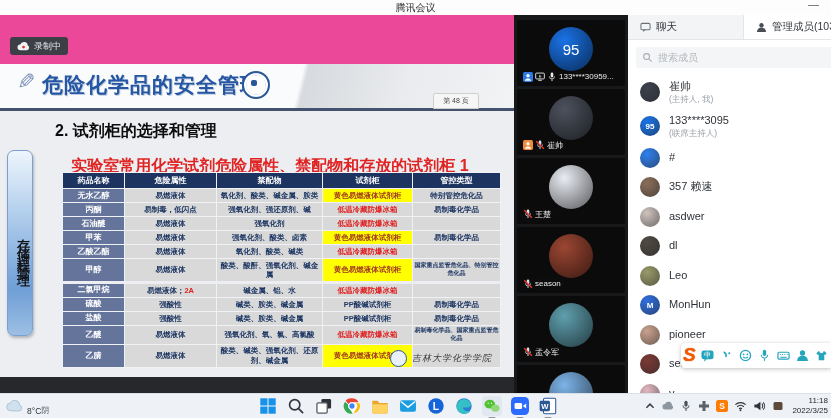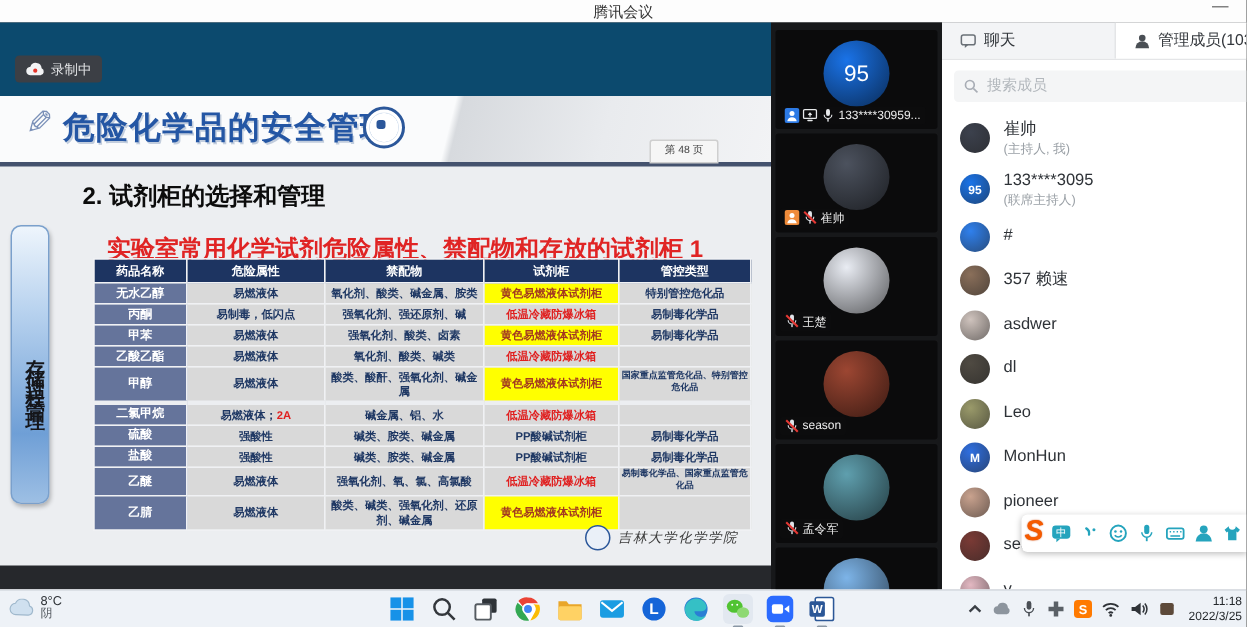--- a/index.html
+++ b/index.html
@@ -7,21 +7,21 @@
     font-family:"Liberation Sans","DejaVu Sans",sans-serif;cursor:default;}
   svg{display:block;width:100%;height:100%;}
 
   
   .titlebar{position:absolute;left:0;top:0;width:831px;height:15px;background:#fdfdfd;border-bottom:1px solid #ececec;}
   .titlebar .title{position:absolute;left:0;right:0;top:1px;text-align:center;font-size:10px;color:#333;}
   .titlebar .min{position:absolute;right:12px;top:-2px;font-size:11px;color:#555;}
 
   
   .meeting{position:absolute;left:0;top:15px;width:831px;height:378px;background:#26282c;}
-  .share{position:absolute;left:0;top:0;width:514px;height:290px;background:#0c4a6e;}
+  .share{position:absolute;left:0;top:0;width:514px;height:290px;background:#ec4899;}
   .rec{position:absolute;left:10px;top:22px;height:18px;display:flex;align-items:center;gap:4px;
        background:#3c3f45;border-radius:3px;padding:0 7px;color:#e3e4e6;font-size:9px;}
   .rec .ric{width:13px;height:10px;}
 
   
   .slide{position:absolute;left:0;top:49px;width:514px;height:313px;background:#eceef1;overflow:hidden;}
   .slide-head{position:relative;height:44px;border-bottom:3px solid #44526e;
       background:linear-gradient(104deg,#fafbfc 0%,#fafbfc 58%,#d7dade 59%,#e9ebee 78%,#f2f3f5 100%);}
   .pencil{position:absolute;left:17px;top:5px;font-size:22px;color:#7a90b8;transform:scaleX(-1);}
   .slide-title{position:absolute;left:42px;top:7px;font-size:21px;font-weight:bold;color:#2456a4;
@@ -91,21 +91,21 @@
   .sogou{position:absolute;right:0;bottom:25px;width:150px;height:25px;background:#fff;border-radius:4px 0 0 4px;
       box-shadow:0 1px 4px rgba(0,0,0,.25);display:flex;align-items:center;gap:5px;padding:0 4px 0 2px;box-sizing:border-box;z-index:5;}
   .slogo{font-size:19px;font-weight:900;color:#f55b00;font-style:italic;line-height:1;
       text-shadow:0 0 1px #c23f00;transform:translateY(-1px);}
   .stool{width:13px;height:13px;}
 
   
   .taskbar{position:absolute;left:0;top:393px;width:831px;height:25px;background:#eef2f7;border-top:1px solid #dbe0e6;}
   .weather{position:absolute;left:6px;top:2px;display:flex;align-items:center;gap:4px;}
   .weather .wic{width:17px;height:12px;}
-  .wtxt{display:flex;flex-direction:column;line-height:1.1;}
+  .wtxt{display:flex;flex-direction:row;line-height:1.1;margin-top:11px;}
   .wtemp{font-size:8.5px;color:#2e3237;}
   .wcond{font-size:8px;color:#5a6066;}
   .apps{position:absolute;left:258px;top:2px;display:flex;gap:8px;align-items:center;height:20px;}
   .app{position:relative;width:18px;height:18px;padding:1px;}
   .app.boxed{background:#e2e8f0;border-radius:4px;}
   .app.active::after{content:'';position:absolute;left:50%;bottom:-3px;transform:translateX(-50%);
       width:7px;height:2px;border-radius:1px;background:#8a97a5;}
   .tray{position:absolute;right:3px;top:2px;display:flex;align-items:center;gap:6px;height:20px;}
   .trayic{width:12px;height:12px;}
   .trayic.wide{width:13px;}
@@ -170,20 +170,27 @@
                 <td class="">特别管控危化品</td>
               </tr>
               <tr>
                 <td class="cname">丙酮</td>
                 <td>易制毒，低闪点</td>
                 <td>强氧化剂、强还原剂、碱</td>
                 <td class="cab-red">低温冷藏防爆冰箱</td>
                 <td class="">易制毒化学品</td>
               </tr>
               <tr>
+                <td class="cname">石油醚</td>
+                <td>易燃液体</td>
+                <td>强氧化剂</td>
+                <td class="cab-red">低温冷藏防爆冰箱</td>
+                <td class=""></td>
+              </tr>
+              <tr>
                 <td class="cname">甲苯</td>
                 <td>易燃液体</td>
                 <td>强氧化剂、酸类、卤素</td>
                 <td class="cab-yellow">黄色易燃液体试剂柜</td>
                 <td class="">易制毒化学品</td>
               </tr>
               <tr>
                 <td class="cname">乙酸乙酯</td>
                 <td>易燃液体</td>
                 <td>氧化剂、酸类、碱类</td>

